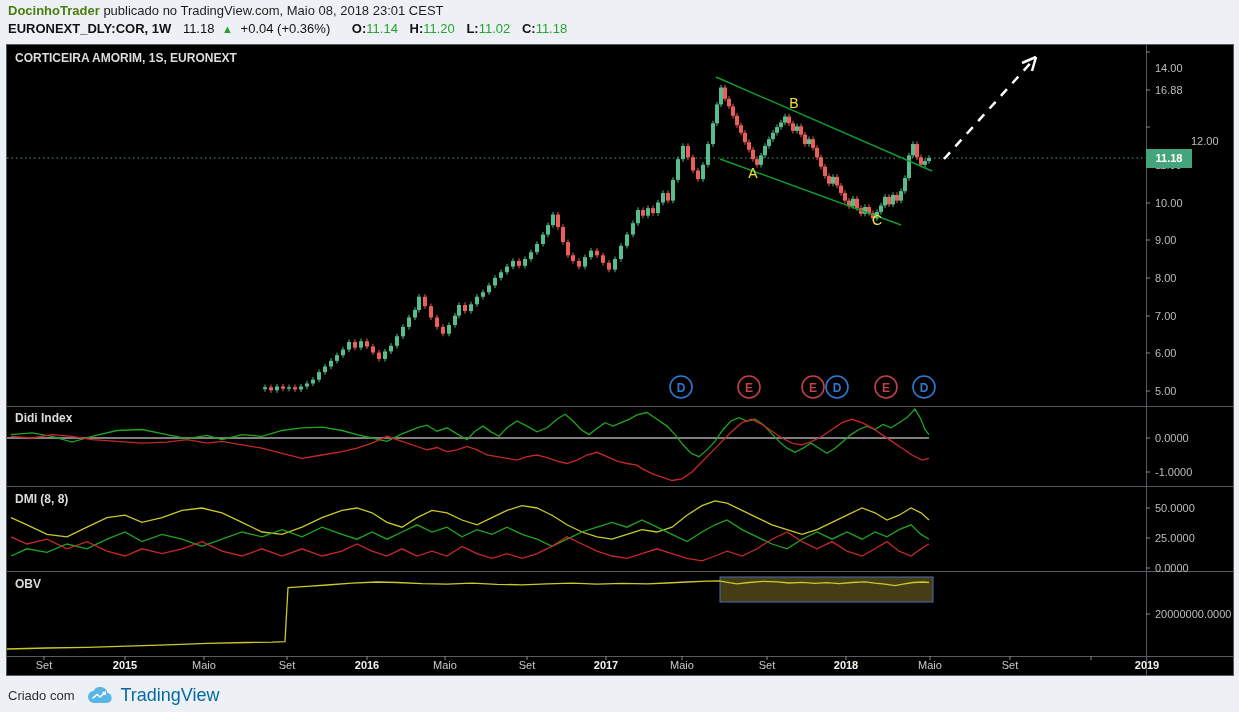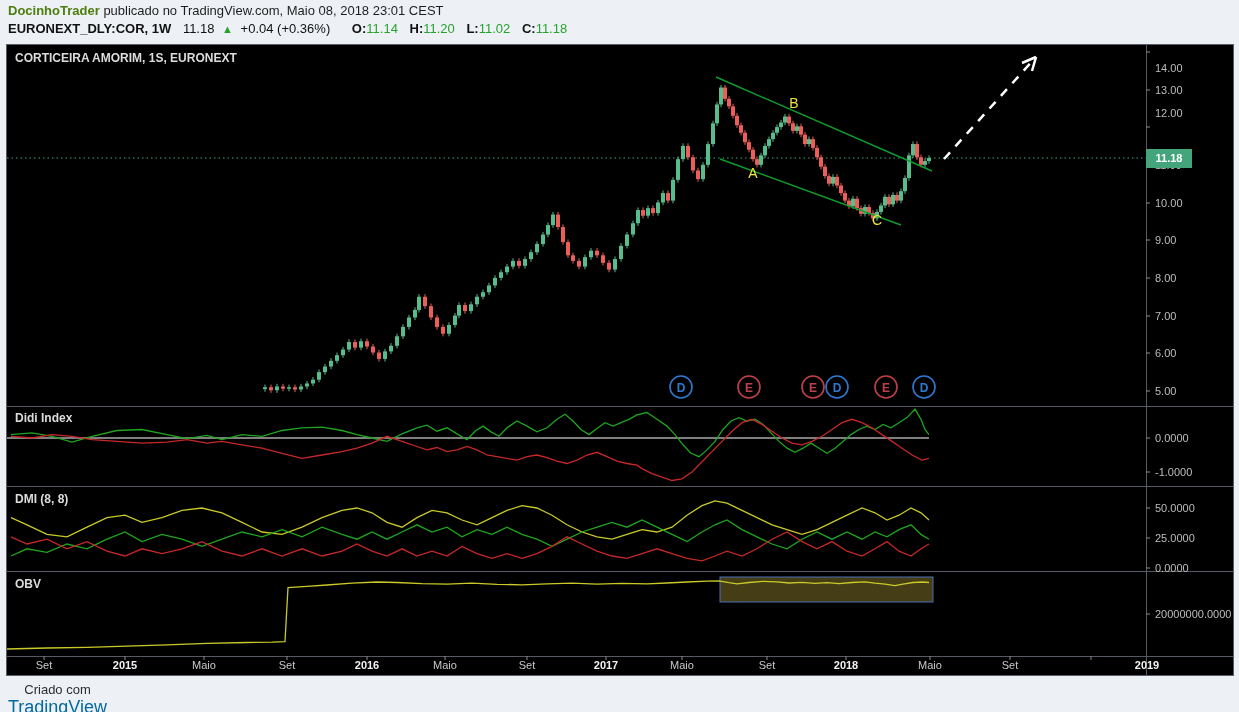--- a/index.html
+++ b/index.html
@@ -30,21 +30,21 @@
   .pane-title{position:absolute;color:#dcdcdc;font-size:12px;font-weight:bold;z-index:3;}
   .axis-label{position:absolute;color:#bdbdbd;font-size:11px;left:1148px;transform:translateY(-50%);z-index:2;white-space:nowrap;}
   .time-label{position:absolute;top:614px;color:#c9c9c9;font-size:11px;transform:translateX(-50%);z-index:2;}
   .time-label.bold{font-weight:bold;color:#f2f2f2;}
   #price-badge{
     position:absolute;left:1139px;width:46px;height:19px;z-index:4;
     background:#44a57c;color:#fff;font-size:11px;font-weight:bold;
     display:flex;align-items:center;justify-content:center;
   }
   
-  #footer{position:absolute;left:8px;top:682px;height:26px;display:flex;align-items:center;font-size:13px;color:#2c2c2c;flex-direction:column;}
+  #footer{position:absolute;left:8px;top:682px;height:26px;display:flex;align-items:center;font-size:13px;color:#2c2c2c;}
   #tv-logo{margin:0 8px 0 14px;}
   #tv-brand{color:#0369a1;font-size:18px;}
 </style>
 </head>
 <body>
 
 <div class="hdr hdr-line1">
   <span class="author">DocinhoTrader</span>
   <span>publicado no TradingView.com, Maio 08, 2018 23:01 CEST</span>
 </div>
@@ -397,22 +397,22 @@
       <line x1="1084" y1="611" x2="1084" y2="615" stroke="#8a8a8a" stroke-width="1"></line>
     </svg>
   <div class="pane-title" style="left:8px;top:6px;">CORTICEIRA AMORIM, 1S, EURONEXT</div>
   <div id="pane-titles">
       <div class="pane-title" style="left: 8px; top: 366px;">Didi Index</div>
       <div class="pane-title" style="left: 8px; top: 447px;">DMI (8, 8)</div>
       <div class="pane-title" style="left: 8px; top: 532px;">OBV</div>
     </div>
   <div id="axis-labels">
       <div class="axis-label" style="top: 23px;">14.00</div>
-      <div class="axis-label" style="top: 45px;">13.00</div>
-      <div class="axis-label" style="top: 68px;">12.00</div>
+      <div class="axis-label" style="top: 45px;">16.88</div>
+      <div class="axis-label" style="top: 96px; margin-left: 36px;">12.00</div>
       <div class="axis-label" style="top: 120px;">11.00</div>
       <div class="axis-label" style="top: 158px;">10.00</div>
       <div class="axis-label" style="top: 195px;">9.00</div>
       <div class="axis-label" style="top: 233px;">8.00</div>
       <div class="axis-label" style="top: 271px;">7.00</div>
       <div class="axis-label" style="top: 308px;">6.00</div>
       <div class="axis-label" style="top: 346px;">5.00</div>
       <div class="axis-label" style="top: 393px;">0.0000</div>
       <div class="axis-label" style="top: 427px;">-1.0000</div>
       <div class="axis-label" style="top: 463px;">50.0000</div>

